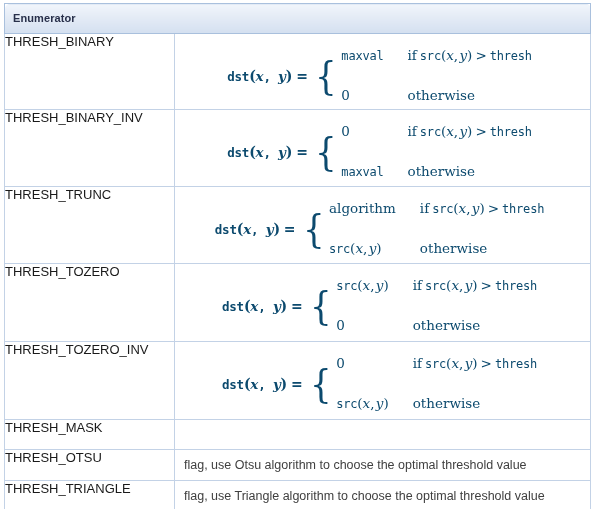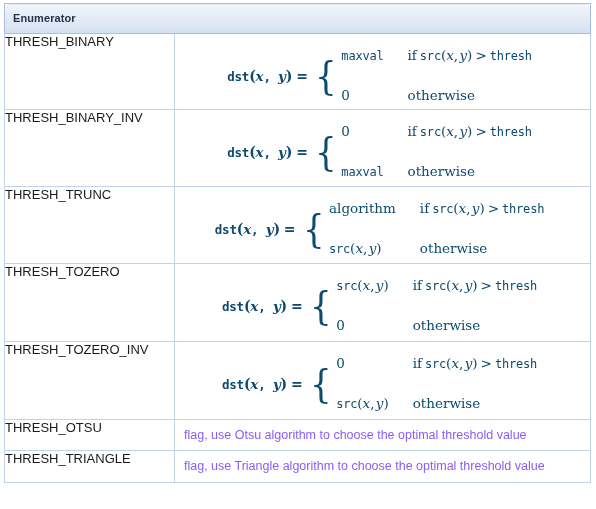--- a/index.html
+++ b/index.html
@@ -75,21 +75,21 @@
     white-space: nowrap;
   }
 
   .desc-cell {
     padding: 0;
   }
 
   .desc-text {
     padding: 7px 8px 7px 9px;
     font-size: 12.5px;
-    color: #8b5cf6;
+    color: #404040;
     line-height: 1.3;
   }
 
   .desc-empty { height: 100%; }
 
   
   .formula-wrap {
     display: flex;
     justify-content: center;
     align-items: flex-start;
@@ -290,20 +290,28 @@
                 <span class="case-val">0</span>
                 <span class="case-cond"><span class="ifw">if</span><span class="mono">src</span><span>(</span><span class="mi">x</span>, <span class="mi">y</span><span>)</span><span class="op">&gt;</span><span class="mono">thresh</span></span>
                 <span class="case-val"><span class="mono">src</span><span>(</span><span class="mi">x</span>, <span class="mi">y</span><span>)</span></span>
                 <span class="case-cond">otherwise</span>
               </span>
             </span>
           </div>
         </td>
       </tr>
 
+      <tr>
+        <td class="name-cell" style="height:29px">
+          <span>THRESH_MASK</span>
+        </td>
+        <td class="desc-cell">
+          <div class="desc-text desc-empty"></div>
+        </td>
+      </tr>
 
       <tr>
         <td class="name-cell" style="height:29px">
           <span>THRESH_OTSU</span>
         </td>
         <td class="desc-cell">
           <div class="desc-text">flag, use Otsu algorithm to choose the optimal threshold value</div>
         </td>
       </tr>
 

